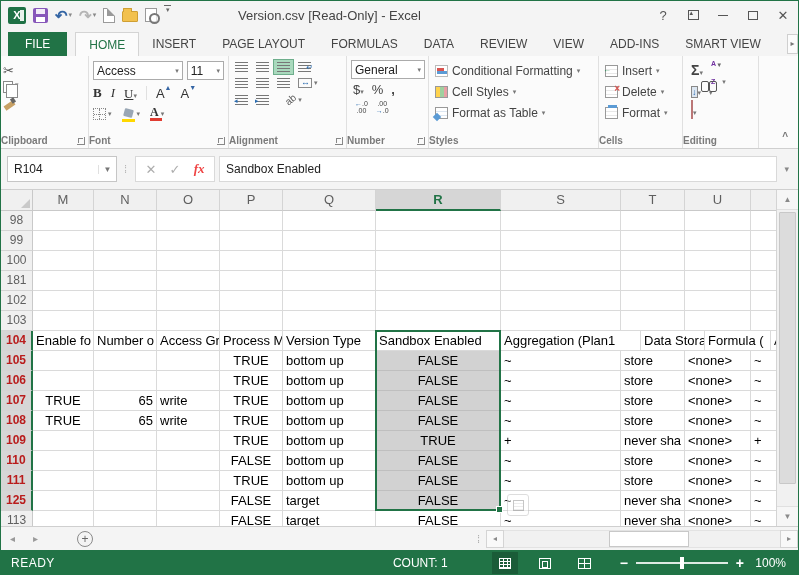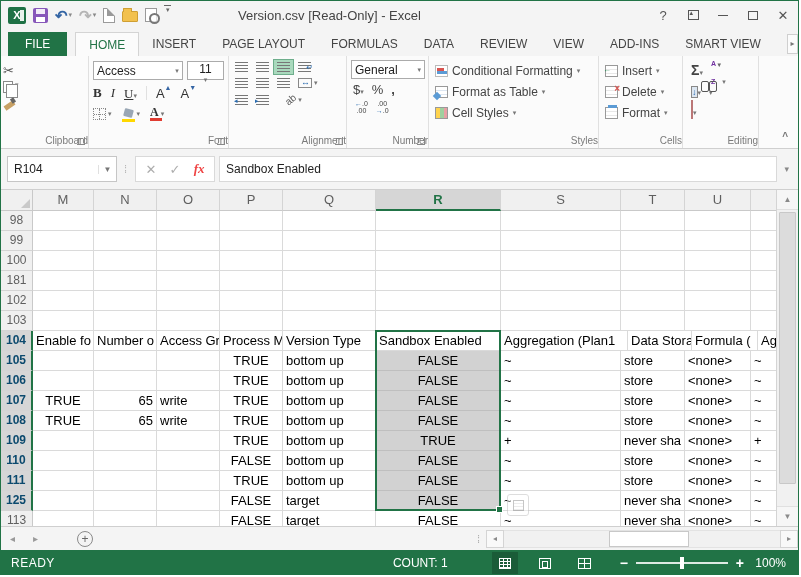--- a/index.html
+++ b/index.html
@@ -38,21 +38,21 @@
 
 .tabrow { height:27px; display:flex; align-items:flex-end; background:#f4f4f4; position:relative; overflow:hidden; }
 .rtab { padding:0 13px; height:24px; line-height:24px; font-size:12px; color:#444; white-space:nowrap; }
 .rtab.file { background:#217346; color:#fff; margin-left:7px; margin-right:8px; padding:0 17px; }
 .rtab.active { background:#fbfbfb; color:#217346; border:1px solid #d4d4d4; border-bottom:none; }
 .tab-ovf { position:absolute; right:0; bottom:2px; width:11px; height:20px; border:1px solid #cfcfcf; background:#fbfbfb; color:#777; font-size:8px; line-height:18px; text-align:center; }
 
 
 .ribbon { height:93px; background:#fbfbfb; border-bottom:1px solid #cfcfcf; display:flex; position:relative; }
 .rgroup { position:relative; border-right:1px solid #e0e0e0; padding:3px 2px 16px 2px; }
-.rlabel { position:absolute; bottom:2px; left:0; right:0; text-align:right; font-size:10px; color:#7a7a7a; }
+.rlabel { position:absolute; bottom:2px; left:0; right:0; text-align:left; font-size:10px; color:#7a7a7a;font-weight:bold; }
 .launcher { position:absolute; bottom:3px; right:3px; width:8px; height:8px; border-right:1px solid #888; border-bottom:1px solid #888; }
 .launcher::before { content:""; position:absolute; left:1px; top:1px; width:4px; height:4px; border-left:1px solid #888; border-top:1px solid #888; }
 .dd { font-size:7px; color:#777; }
 .combo { background:#fff; border:1px solid #ababab; height:19px; display:flex; align-items:center; font-size:12px; color:#222; padding:0 3px; justify-content:space-between; }
 
 
 .g-clip { width:88px; display:flex; }
 .paste-col { width:40px; display:flex; flex-direction:column; align-items:center; padding-top:4px; }
 .ic-clipboard { width:16px; height:20px; background:#c89b5a; border:1px solid #9b7b46; border-radius:2px; position:relative; }
 .ic-clipboard::before { content:""; position:absolute; left:3px; top:-3px; width:8px; height:4px; background:#8d7040; border-radius:1px; }
@@ -148,21 +148,21 @@
 
 .sheet { height:336px; position:relative; background:#fff; }
 .gridwrap { position:absolute; left:0; top:0; width:777px; height:336px; overflow:hidden; background:#fff; }
 .grow { display:flex; height:20px; }
 .grow.ghead { height:21px; }
 .gcorner { width:32px; flex:0 0 32px; background:#f0f0f0; border-right:1px solid #c9c9c9; border-bottom:1px solid #c9c9c9; position:relative; }
 .gcorner::after { content:""; position:absolute; right:2px; bottom:2px; border-left:9px solid transparent; border-bottom:9px solid #c9c9c9; }
 .gcol { background:#f0f0f0; border-right:1px solid #d4d4d4; border-bottom:1px solid #c9c9c9; font-size:13px; color:#5f5f5f; text-align:center; line-height:20px; flex-shrink:0; }
 .gcol.selcol { background:#d6d6d6; color:#217346; font-weight:bold; border-bottom:2px solid #217346; line-height:19px; }
 .growhdr { width:32px; flex:0 0 32px; background:#f0f0f0; border-right:1px solid #c9c9c9; border-bottom:1px solid #d4d4d4; font-size:12px; color:#5f5f5f; text-align:center; line-height:19px; }
-.growhdr.selhdr { background:#d6d6d6; color:#0c4a6e; font-weight:bold; border-right:2px solid #217346; }
+.growhdr.selhdr { background:#d6d6d6; color:#b91c1c; font-weight:bold; border-right:2px solid #217346; }
 .gcell { border-right:1px solid #dadada; border-bottom:1px solid #dadada; font-size:13px; color:#000; line-height:19px; padding:0 3px; white-space:nowrap; overflow:hidden; flex-shrink:0; }
 .gcell.selfill { background:#d2d2d2; border-right-color:#bfbfbf; border-bottom-color:#bfbfbf; }
 .sel-overlay { position:absolute; border:2px solid #217346; pointer-events:none; }
 .fill-handle { position:absolute; right:-4px; bottom:-4px; width:7px; height:7px; background:#217346; border:1px solid #fff; pointer-events:auto; }
 .qa-ghost { position:absolute; width:22px; height:22px; background:rgba(255,255,255,.8); border:1px solid #c2c2c2; border-radius:3px; opacity:.55; display:flex; align-items:center; justify-content:center; }
 .qa-ghost .qg { width:11px; height:11px; border:1px solid #999; background:repeating-linear-gradient(to bottom,#fff 0 2px,#ddd 2px 3px); }
 .vscroll { position:absolute; right:0; top:0; width:22px; height:336px; background:#f1f1f1; border-left:1px solid #d4d4d4; display:flex; flex-direction:column; }
 .varrow { height:20px; text-align:center; color:#8a8a8a; font-size:8px; line-height:20px; background:#f6f6f6; border-bottom:1px solid #e0e0e0; }
 .varrow.dn { border-top:1px solid #e0e0e0; border-bottom:none; }
 .vtrack { flex:1; position:relative; }
@@ -282,21 +282,21 @@
       <span class="rlabel">Clipboard</span>
       <span class="launcher"></span>
     </div>
 
     <div class="rgroup g-font">
       <div class="frow">
         <div class="combo" style="width:92px;">
             <span>Access</span>
             <span class="dd">▾</span>
           </div>
-        <div class="combo" style="width:38px;flex-direction:column;">
+        <div class="combo" style="width:38px;">
             <span>11</span>
             <span class="dd">▾</span>
           </div>
       </div>
       <div class="frow" style="gap:9px;margin-top:4px;">
         <span class="bi">B</span>
         <span class="it">I</span>
         <span><span class="un">U</span><span class="dd">▾</span></span>
         <span style="border-left:1px solid #e0e0e0;height:14px;"></span>
         <span class="fsz">A<sup class="sup-up">▲</sup></span>
@@ -384,27 +384,27 @@
       <span class="launcher"></span>
     </div>
 
     <div class="rgroup g-styles">
       <div class="stybtn">
           <span class="ic-cf"></span>
           <span>Conditional Formatting</span>
           <span class="dd">▾</span>
         </div>
       <div class="stybtn">
+          <span class="ic-cstyle"></span>
+          <span>Cell Styles</span>
+          <span class="dd">▾</span>
+        </div>
+      <div class="stybtn">
           <span class="ic-ftable"></span>
           <span>Format as Table</span>
-          <span class="dd">▾</span>
-        </div>
-      <div class="stybtn">
-          <span class="ic-cstyle"></span>
-          <span>Cell Styles</span>
           <span class="dd">▾</span>
         </div>
       <span class="rlabel">Styles</span>
     </div>
 
     <div class="rgroup g-cells">
       <div class="stybtn">
           <span class="ic-mini ins"></span>
           <span>Insert</span>
           <span class="dd">▾</span>
@@ -549,21 +549,21 @@
           <div class="gcell" style="width: 30px; text-align: left;"></div>
         </div>
         <div class="grow">
           <div class="growhdr selhdr">104</div>
           <div class="gcell" style="width: 61px; text-align: left;">Enable fo</div>
           <div class="gcell" style="width: 63px; text-align: left;">Number o</div>
           <div class="gcell" style="width: 63px; text-align: left;">Access Gr</div>
           <div class="gcell" style="width: 63px; text-align: left;">Process M</div>
           <div class="gcell" style="width: 93px; text-align: left;">Version Type</div>
           <div class="gcell" style="width: 125px; text-align: left;">Sandbox Enabled</div>
-          <div class="gcell" style="width: 127px; text-align: left;">Aggregation (Plan1</div>
+          <div class="gcell" style="width: 140px; text-align: left;">Aggregation (Plan1</div>
           <div class="gcell" style="width: 64px; text-align: left;">Data Stora</div>
           <div class="gcell" style="width: 66px; text-align: left;">Formula (</div>
           <div class="gcell" style="width: 30px; text-align: left;">Agg</div>
         </div>
         <div class="grow">
           <div class="growhdr selhdr">105</div>
           <div class="gcell" style="width: 61px; text-align: center;"></div>
           <div class="gcell" style="width: 63px; text-align: right;"></div>
           <div class="gcell" style="width: 63px; text-align: left;"></div>
           <div class="gcell" style="width: 63px; text-align: center;">TRUE</div>

